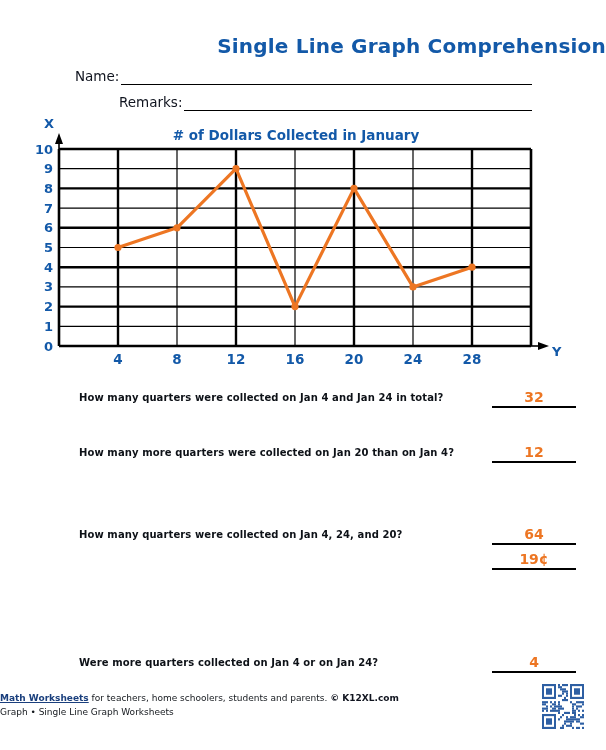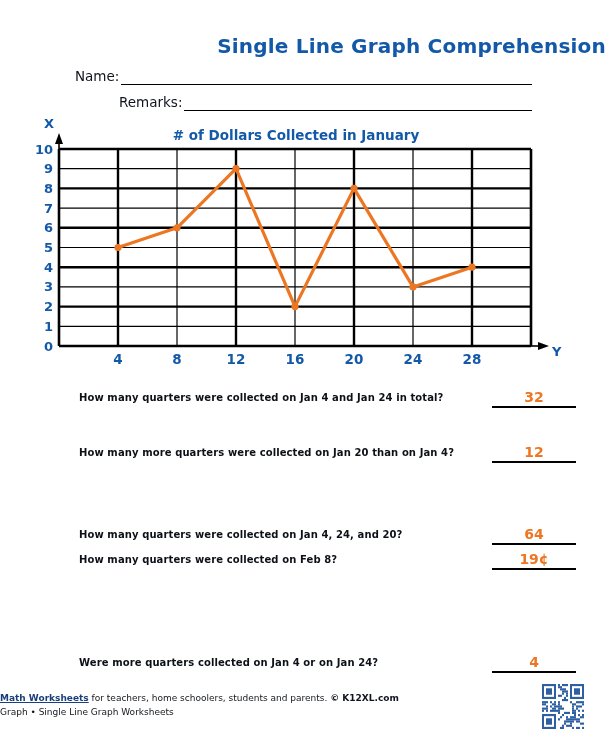--- a/index.html
+++ b/index.html
@@ -122,21 +122,20 @@
     <div class="q-text">
       <div>How many quarters were collected on Jan 4, 24, and 20?</div>
     </div>
     <div class="q-answer">
       <span class="ans">64</span>
     </div>
   </div>
 
   <div class="q-row" style="top:553px;">
     <div class="q-text">
-      <div>How many quarters were collected on Feb 8?</div>
     </div>
     <div class="q-answer">
       <span class="ans">19¢</span>
     </div>
   </div>
 
   <div class="q-row" style="top:610px;margin-top:46px;">
     <div class="q-text">
       <div>Were more quarters collected on Jan 4 or on Jan 24?</div>
     </div>

